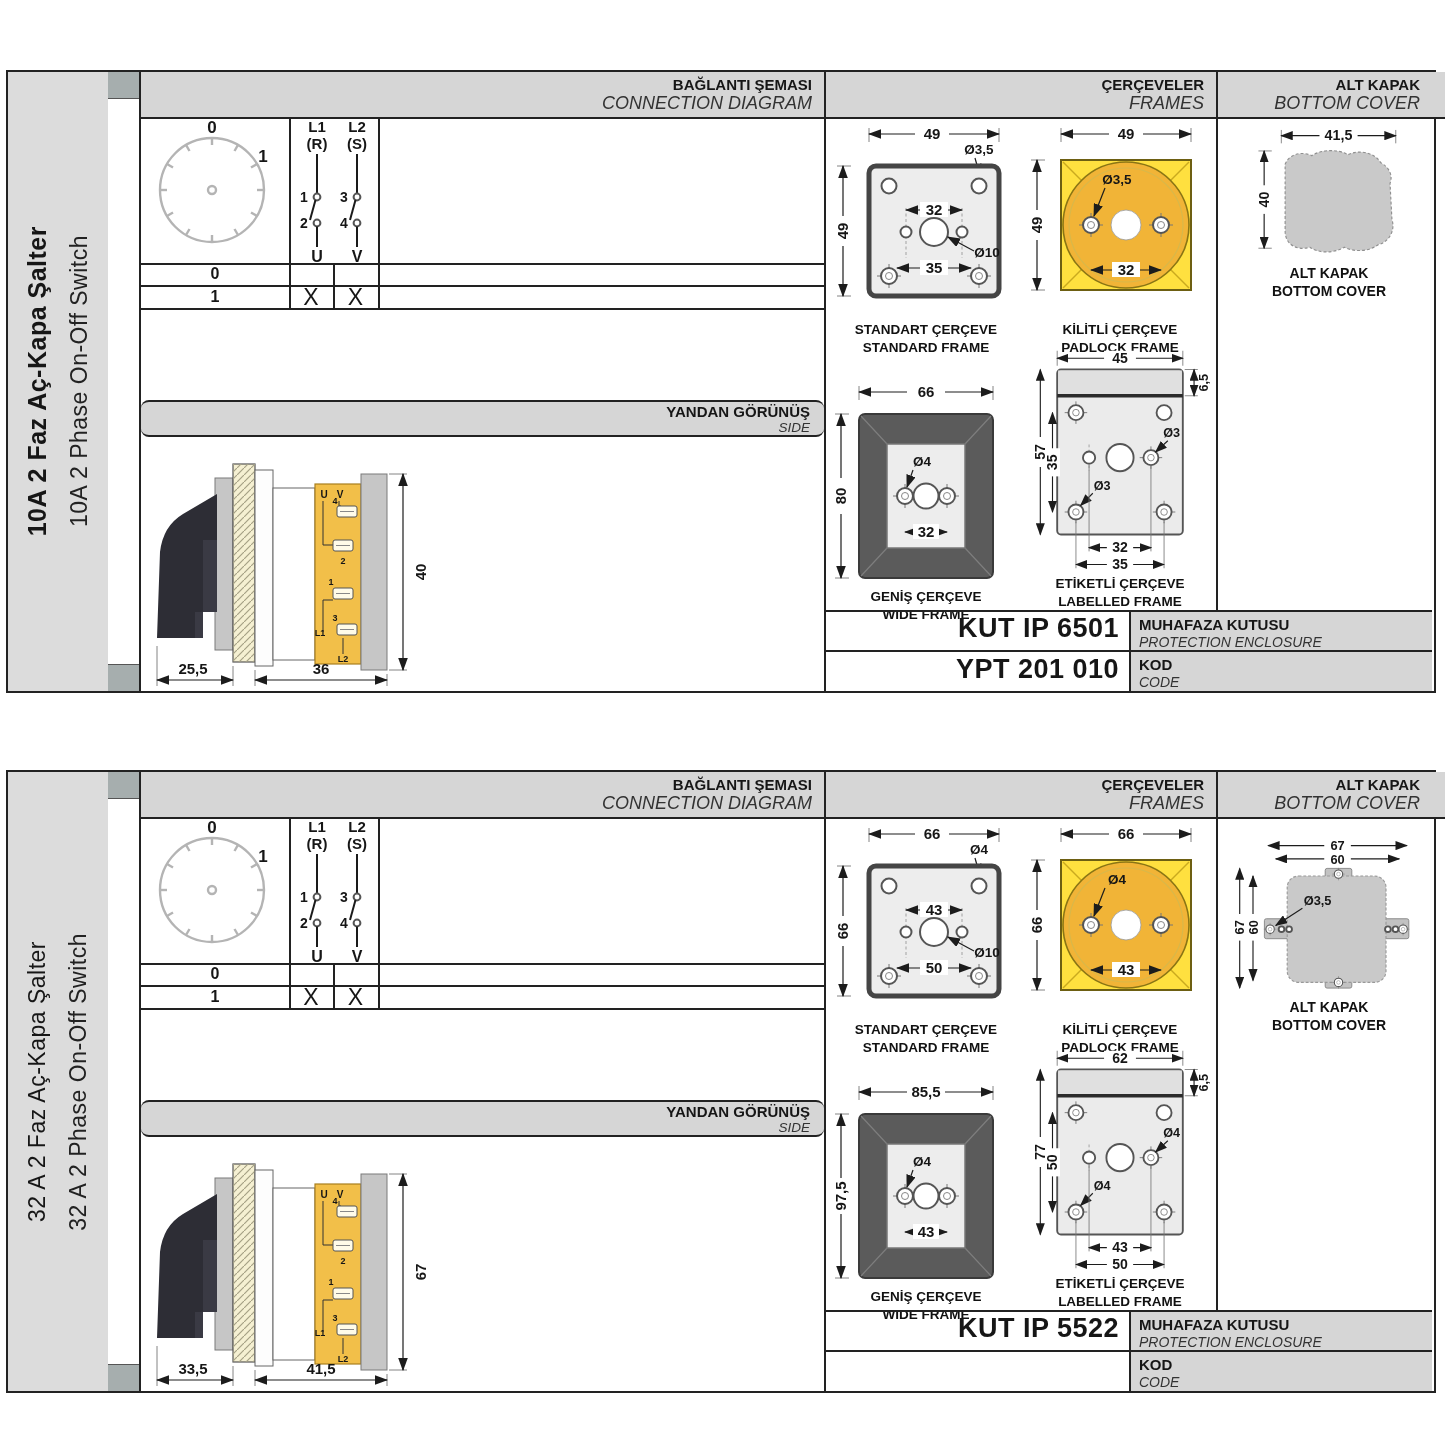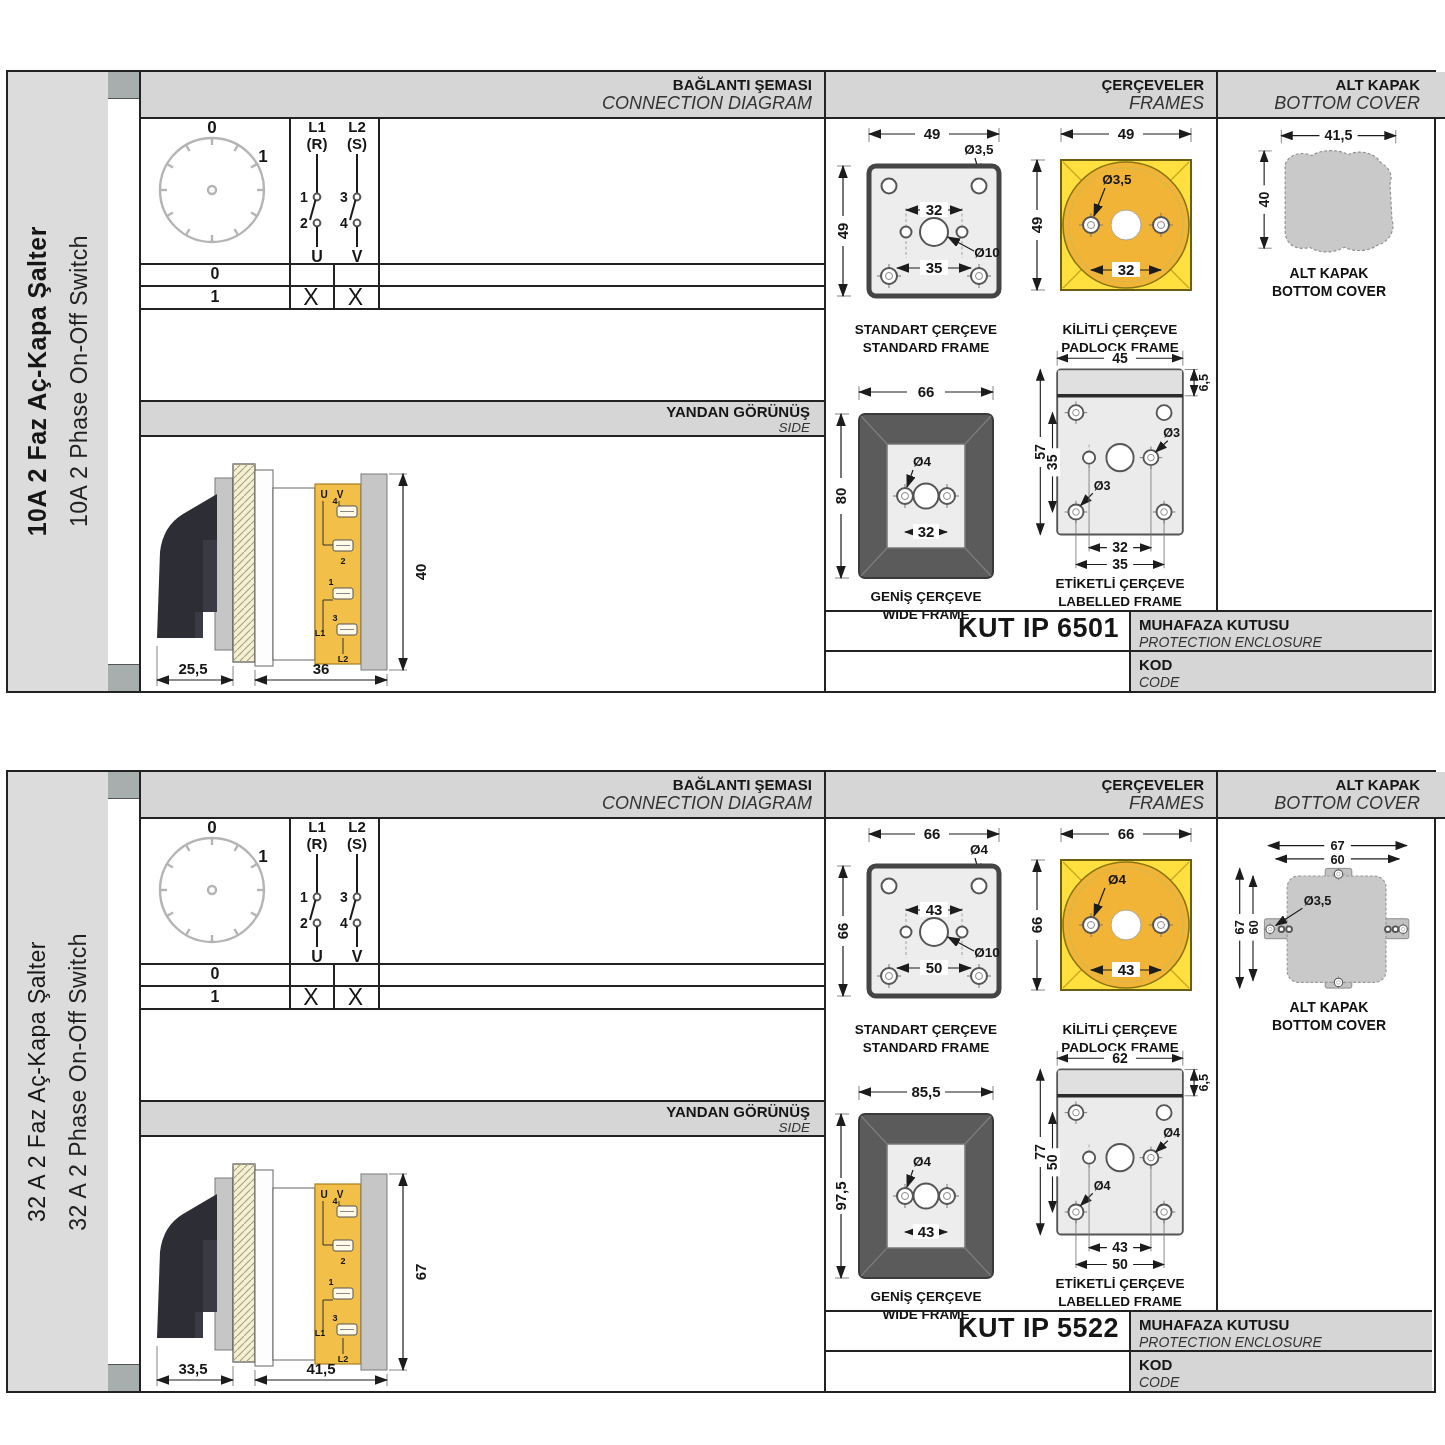--- a/index.html
+++ b/index.html
@@ -14,21 +14,21 @@
   .ncol{position:absolute;left:100px;top:0;width:31px;height:100%;background:#fff;border-right:2px solid #222;}
   .reg-sq{position:absolute;left:0;width:31px;height:26px;background:#a6aeae;border-bottom:1px solid #555;}
   .reg-sq.bot{bottom:0;border-top:1px solid #555;border-bottom:none;}
   .main{position:absolute;left:133px;top:0;width:1291px;height:100%;}
   .hband{position:absolute;left:0;top:0;width:1442px;height:45px;background:#d6d6d6;border-bottom:2px solid #222;}
   .hcell{position:absolute;top:0;height:45px;text-align:right;padding-right:12px;box-sizing:border-box;}
   .hcell .tr{font-weight:bold;font-size:15px;line-height:20px;padding-top:3px;}
   .hcell .en{font-style:italic;font-size:18px;color:#333;line-height:17px;}
   .vline{position:absolute;width:2px;background:#222;}
   .hline{position:absolute;height:2px;background:#222;}
-  .sband{position:absolute;left:0;top:328px;width:683px;height:37px;background:#d6d6d6;border-top:2px solid #222;border-bottom:2px solid #222;box-sizing:border-box;text-align:right;padding-right:14px;}
+  .sband{position:absolute;left:0;top:328px;width:683px;height:37px;background:#d6d6d6;border-top:2px solid #222;border-bottom:2px solid #222;box-sizing:border-box;text-align:right;padding-right:14px;border-radius:8px;}
   .sband .tr{font-weight:bold;font-size:15px;line-height:18px;padding-top:1px;}
   .sband .en{font-style:italic;font-size:13.5px;color:#333;line-height:14px;}
   .rlabel{position:absolute;text-align:center;font-weight:bold;font-size:16px;}
   .xmark{position:absolute;text-align:center;font-size:23px;font-weight:400;line-height:23px;}
   .cap{position:absolute;text-align:center;font-weight:bold;font-size:13.5px;line-height:1.3;color:#111;}
   .codecell{position:absolute;text-align:right;font-size:27px;font-weight:bold;letter-spacing:.5px;padding-right:10px;box-sizing:border-box;}
   .graycell{position:absolute;background:#d6d6d6;border-left:2px solid #222;box-sizing:border-box;padding:3px 0 0 8px;}
   .graycell .tr{font-weight:bold;font-size:15px;line-height:19px;}
   .graycell .en{font-style:italic;font-size:14px;color:#333;line-height:17px;}
   
@@ -363,20 +363,21 @@
       <div>BOTTOM COVER</div>
     </div>
 
     <div class="hline" style="left:683px;top:538px;width:608px"></div>
     <div class="hline" style="left:683px;top:578px;width:608px"></div>
     <div class="codecell" style="left:683px;top:541px;width:305px;height:37px">KUT IP 6501</div>
     <div class="graycell" style="left:988px;top:540px;width:303px;height:38px">
       <div class="tr">MUHAFAZA KUTUSU</div>
       <div class="en">PROTECTION ENCLOSURE</div>
     </div>
+    <div class="codecell" style="left:683px;top:582px;width:305px;height:37px">YPT 201 010</div>
     <div class="graycell" style="left:988px;top:580px;width:303px;height:39px">
       <div class="tr">KOD</div>
       <div class="en">CODE</div>
     </div>
   </div>
 </div>
 
 <div class="panel" style="top:770px">
   <div class="strip">
     <div class="vtext vt-tr reg">32 A 2 Faz Aç-Kapa Şalter</div>

